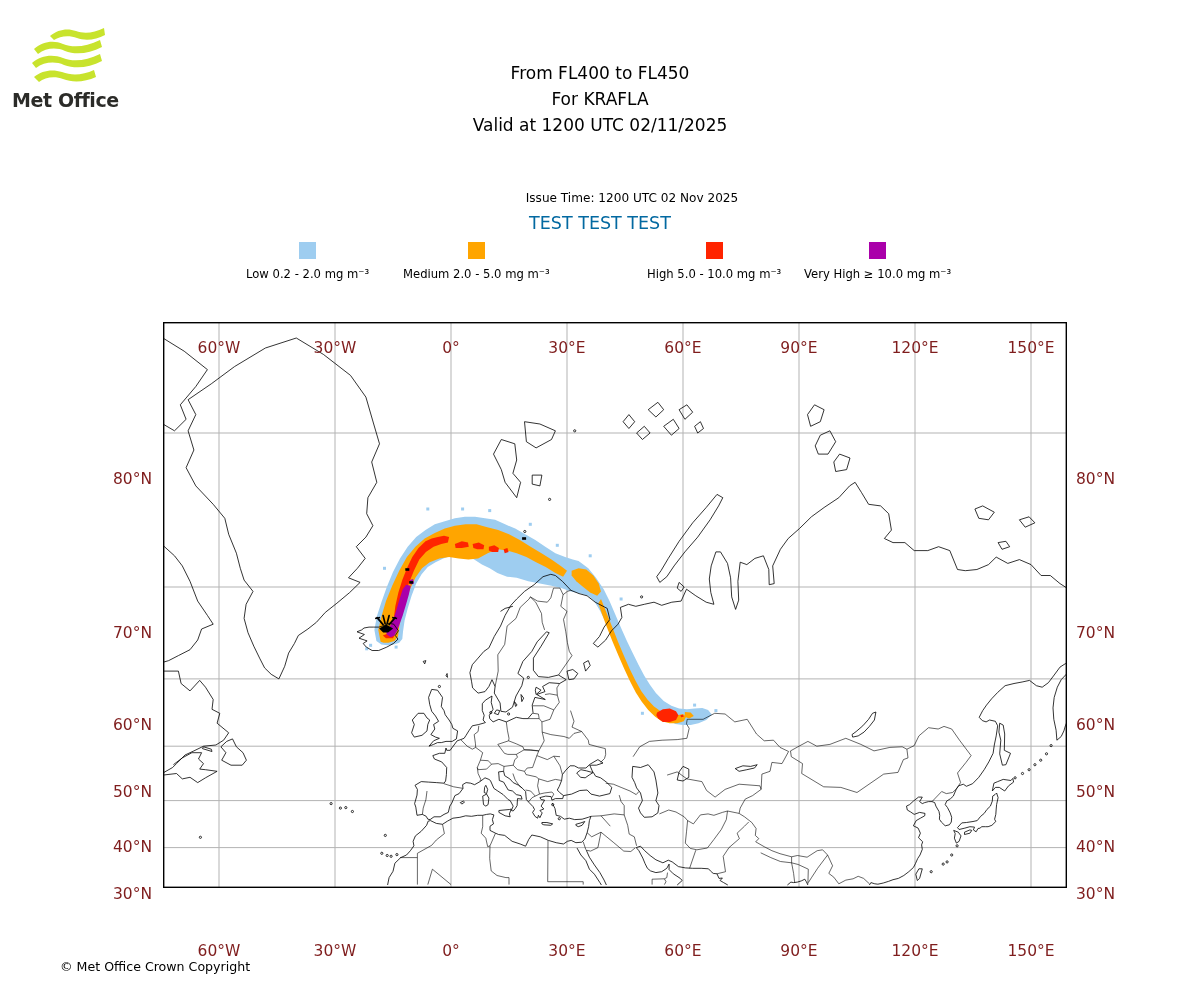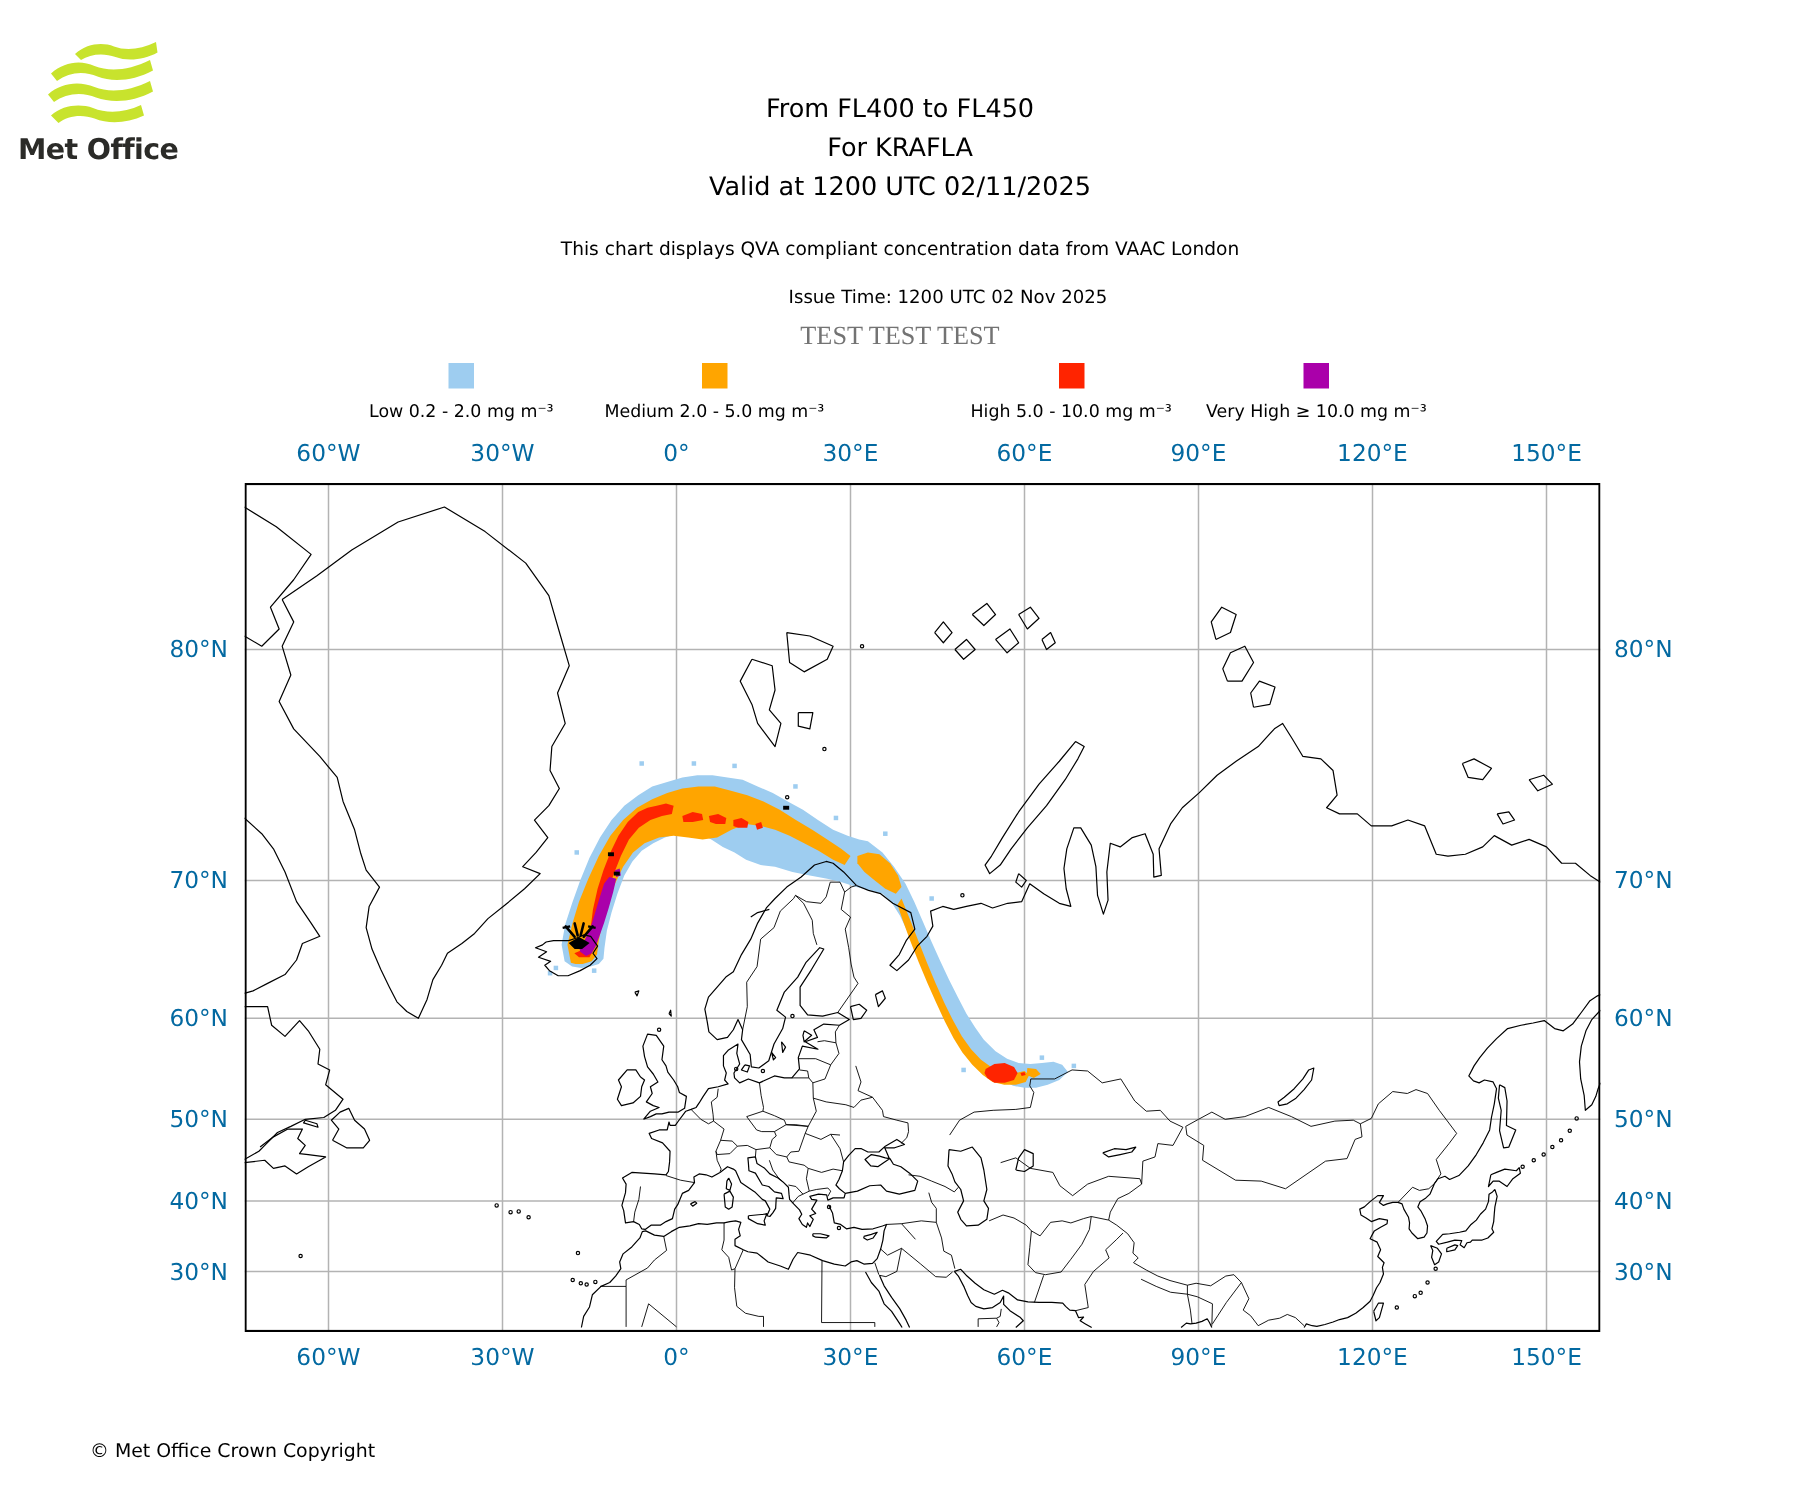--- a/index.html
+++ b/index.html
@@ -14,21 +14,21 @@
   #title-line3{top:89px;font-size:17px;}
   #title-line4{top:115px;font-size:17px;}
   #subtitle-note{top:158px;font-size:12.4px;}
   #issue-time{top:191px;font-size:12.1px;margin-left:32px;}
   #test-banner{top:213px;font-size:17.5px;}
   .legend-item{position:absolute;top:242px;height:18px;display:flex;align-items:center;gap:8px;flex-direction:column;}
   .sw{width:17px;height:17px;display:inline-block;flex:0 0 auto;}
   .legend-label{font-size:11.6px;white-space:nowrap;}
   #map-wrap{position:absolute;left:163px;top:322px;width:904px;height:566px;}
   #map-wrap svg{display:block;}
-  .tick{position:absolute;font-size:15.5px;white-space:nowrap;color:#0369a1;}
+  .tick{position:absolute;font-size:15.5px;white-space:nowrap;color:#7f1d1d;margin-top:46px;}
   .tick-left{width:92px;text-align:right;}
   #copyright{left:60px;top:959px;font-size:12.6px;}
 </style>
 </head>
 <body>
 
 <div id="page">
 
   <div>
     <svg id="logo-waves" viewBox="0 0 76 60">
@@ -38,23 +38,22 @@
         <path d="M2,36 C11,28 23,27 33,31 C43,35 56,34 70,27 L72,34 C59,41 45,42 34,38 C25,34 14,35 6,41 Z"></path>
         <path d="M4,50 C12,43 23,42 32,45 C42,49 53,48 64,43 L66,50 C55,55 43,56 33,52 C25,49 15,50 9,55 Z"></path>
       </g>
     </svg>
     <div id="logo-text">Met Office</div>
   </div>
 
   <div class="abs ctr" id="title-line2">From FL400 to FL450</div>
   <div class="abs ctr" id="title-line3">For KRAFLA</div>
   <div class="abs ctr" id="title-line4">Valid at 1200 UTC 02/11/2025</div>
-  <div class="abs ctr" id="subtitle-note">This chart displays QVA compliant concentration data from VAAC London</div>
   <div class="abs ctr" id="issue-time">Issue Time: 1200 UTC 02 Nov 2025</div>
-  <div class="abs ctr" id="test-banner" style="color: #737373; font-family: Liberation Serif, serif;">TEST TEST TEST</div>
+  <div class="abs ctr" id="test-banner" style="color: #0369a1;">TEST TEST TEST</div>
 
   <div>
     <div class="legend-item" style="left:246px">
       <span class="sw" style="background: rgb(158, 205, 240);"></span>
       <span class="legend-label">Low 0.2 - 2.0 mg m⁻³</span>
     </div>
     <div class="legend-item" style="left:403px">
       <span class="sw" style="background: rgb(255, 165, 0);"></span>
       <span class="legend-label">Medium 2.0 - 5.0 mg m⁻³</span>
     </div>

